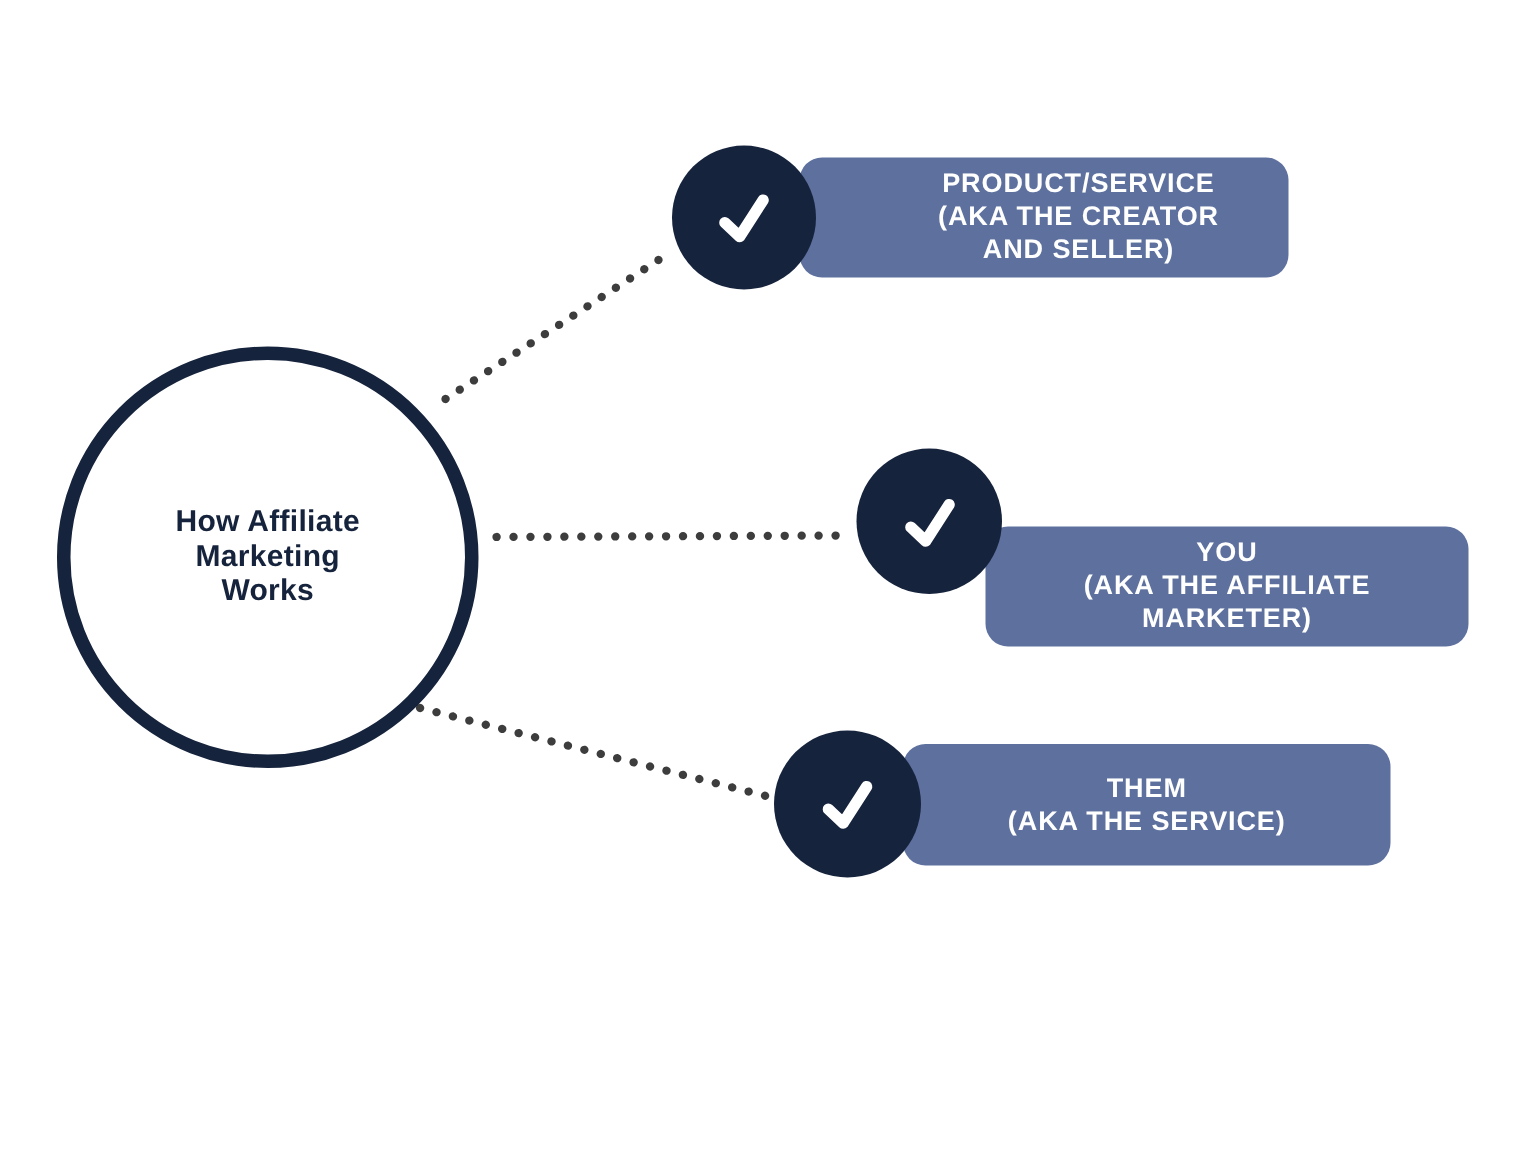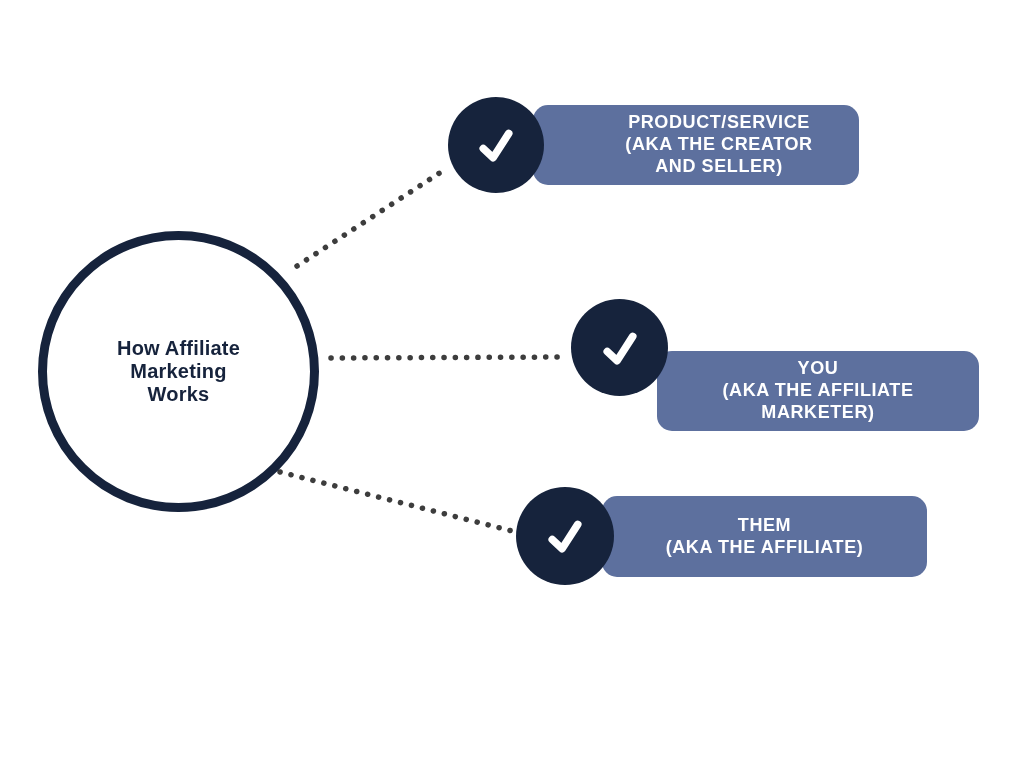--- a/index.html
+++ b/index.html
@@ -124,21 +124,21 @@
     <div class="node-badge badge-2">
       <svg class="check-svg" viewBox="0 0 100 100" aria-hidden="true">
         <path d="M28 56 L45 72 L72 30" fill="none" stroke="#ffffff" stroke-width="13" stroke-linecap="round" stroke-linejoin="round"></path>
       </svg>
     </div>
   </div>
 
   <div class="node">
     <div class="node-pill pill-3">
       <span class="pill-label">THEM
-(AKA THE AFFILIATE)</span>
+(AKA THE SERVICE)</span>
     </div>
     <div class="node-badge badge-3">
       <svg class="check-svg" viewBox="0 0 100 100" aria-hidden="true">
         <path d="M28 56 L45 72 L72 30" fill="none" stroke="#ffffff" stroke-width="13" stroke-linecap="round" stroke-linejoin="round"></path>
       </svg>
     </div>
   </div>
 
 </div>
 

